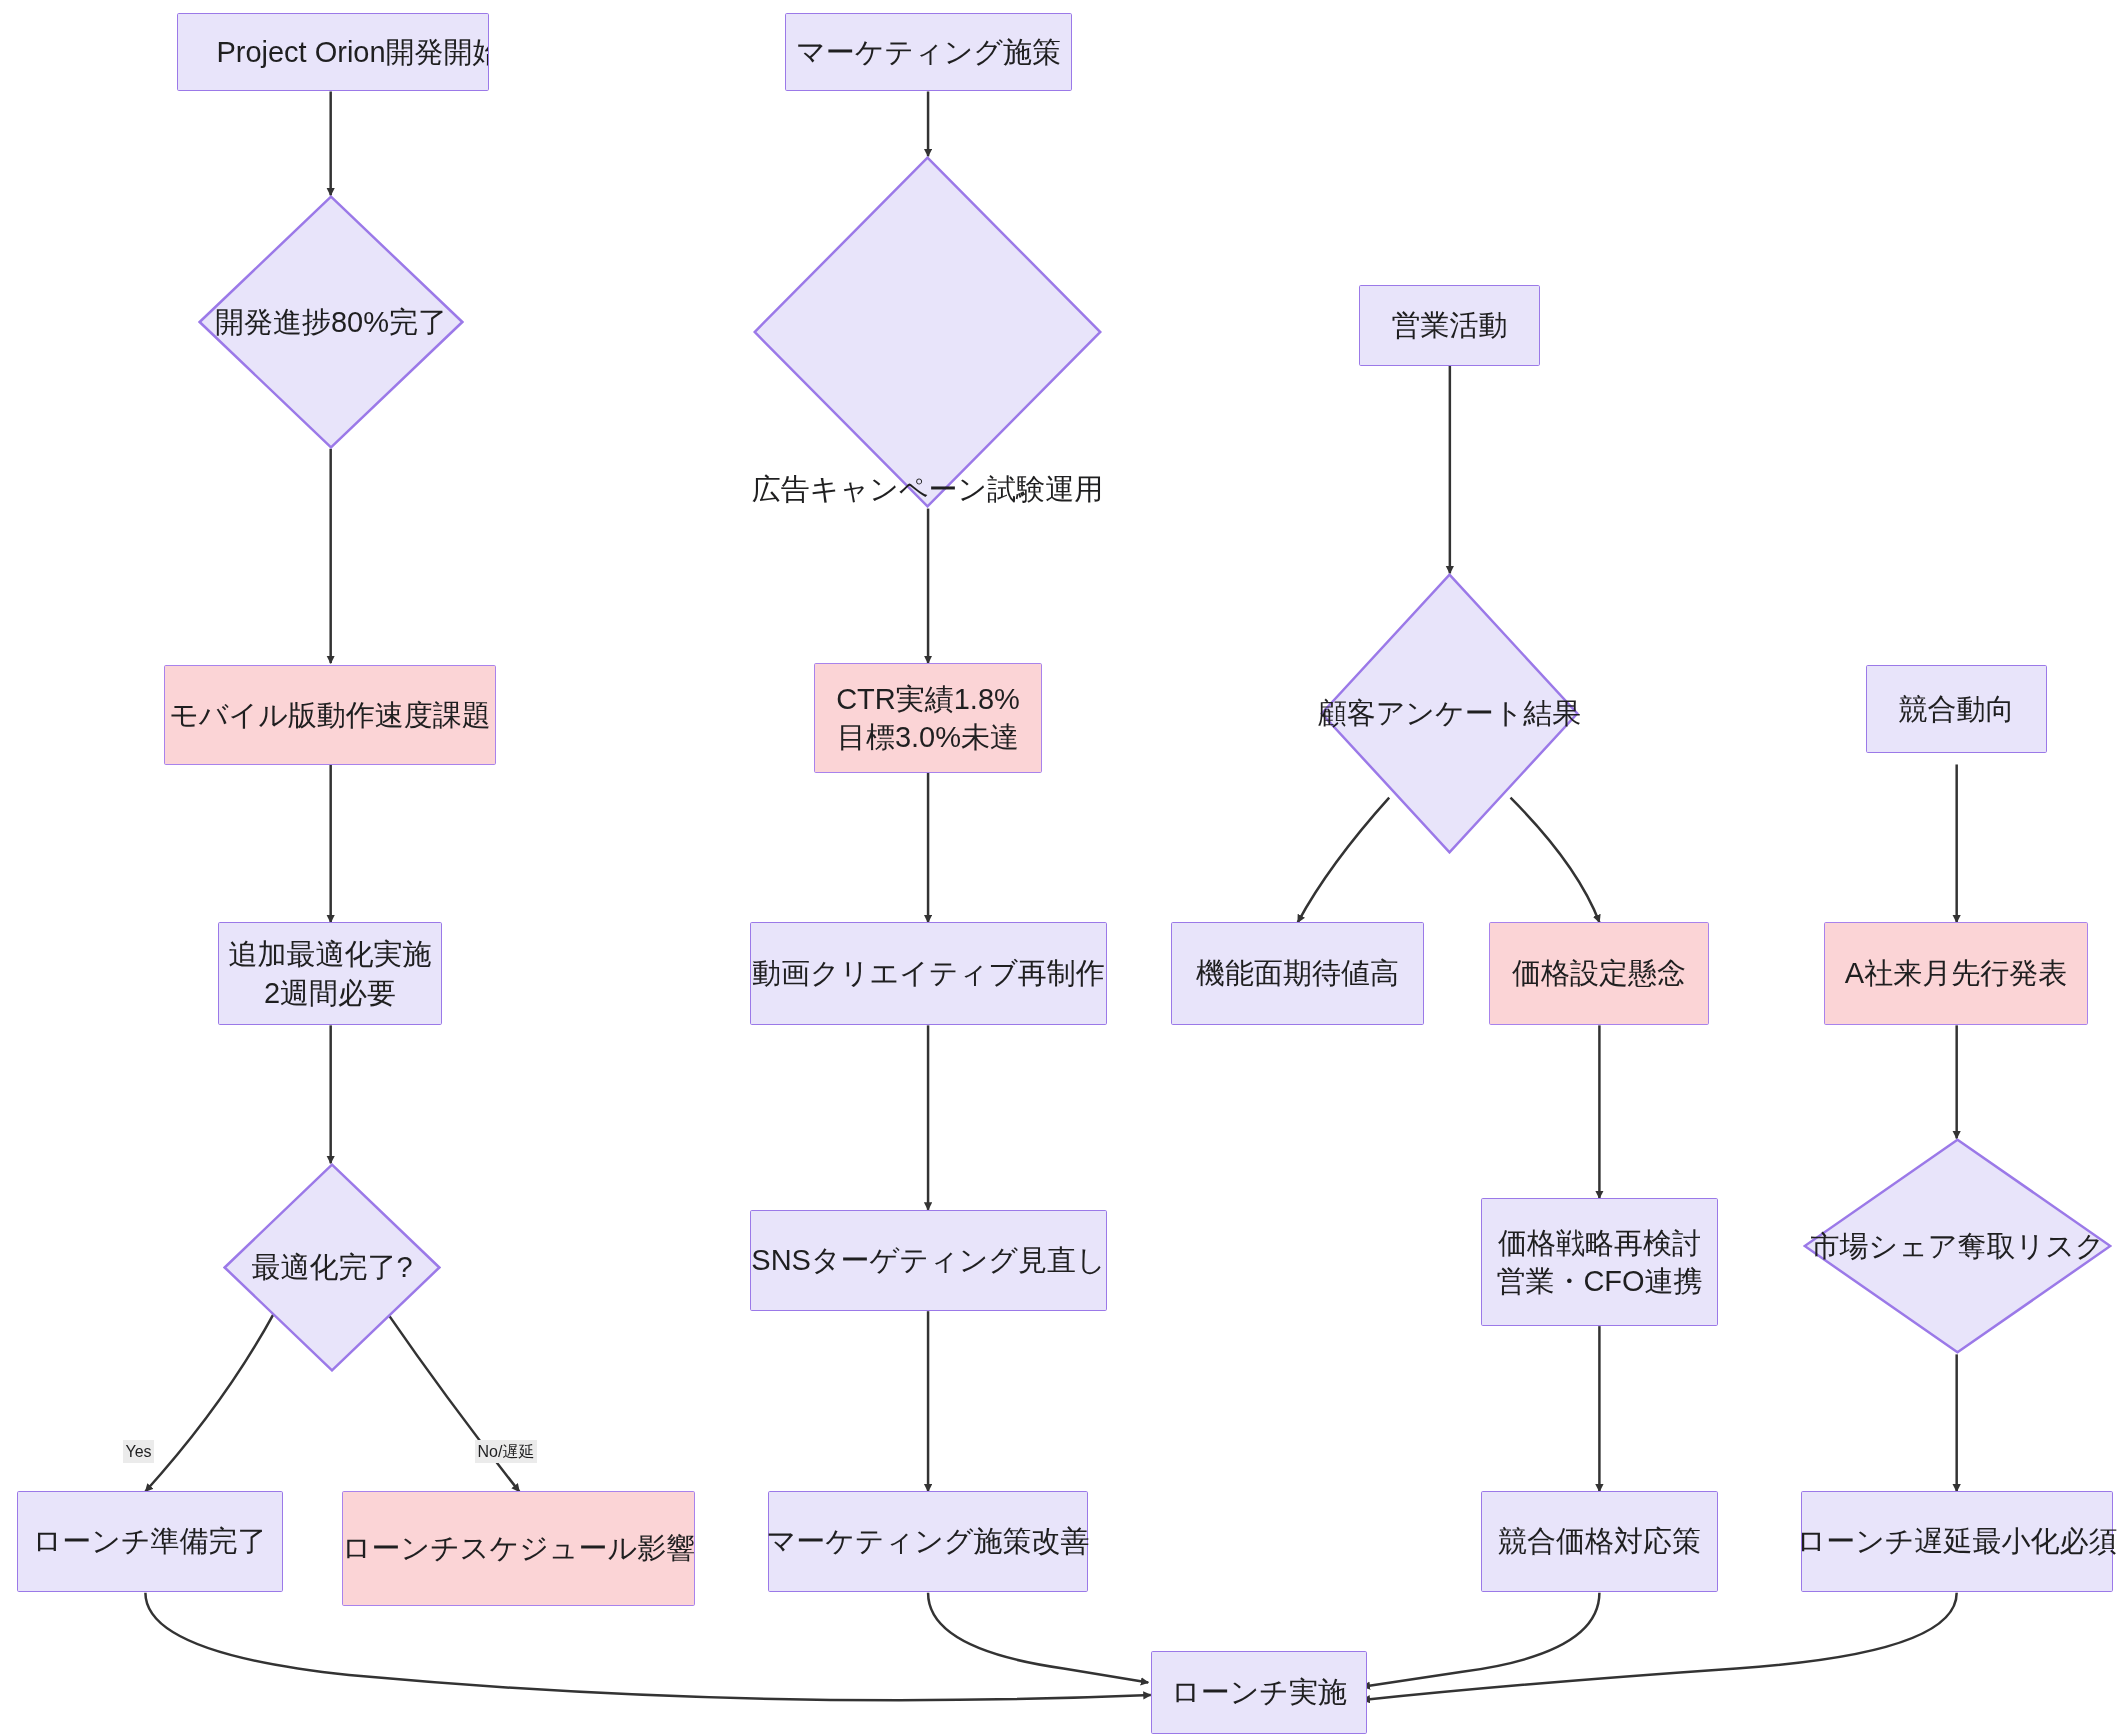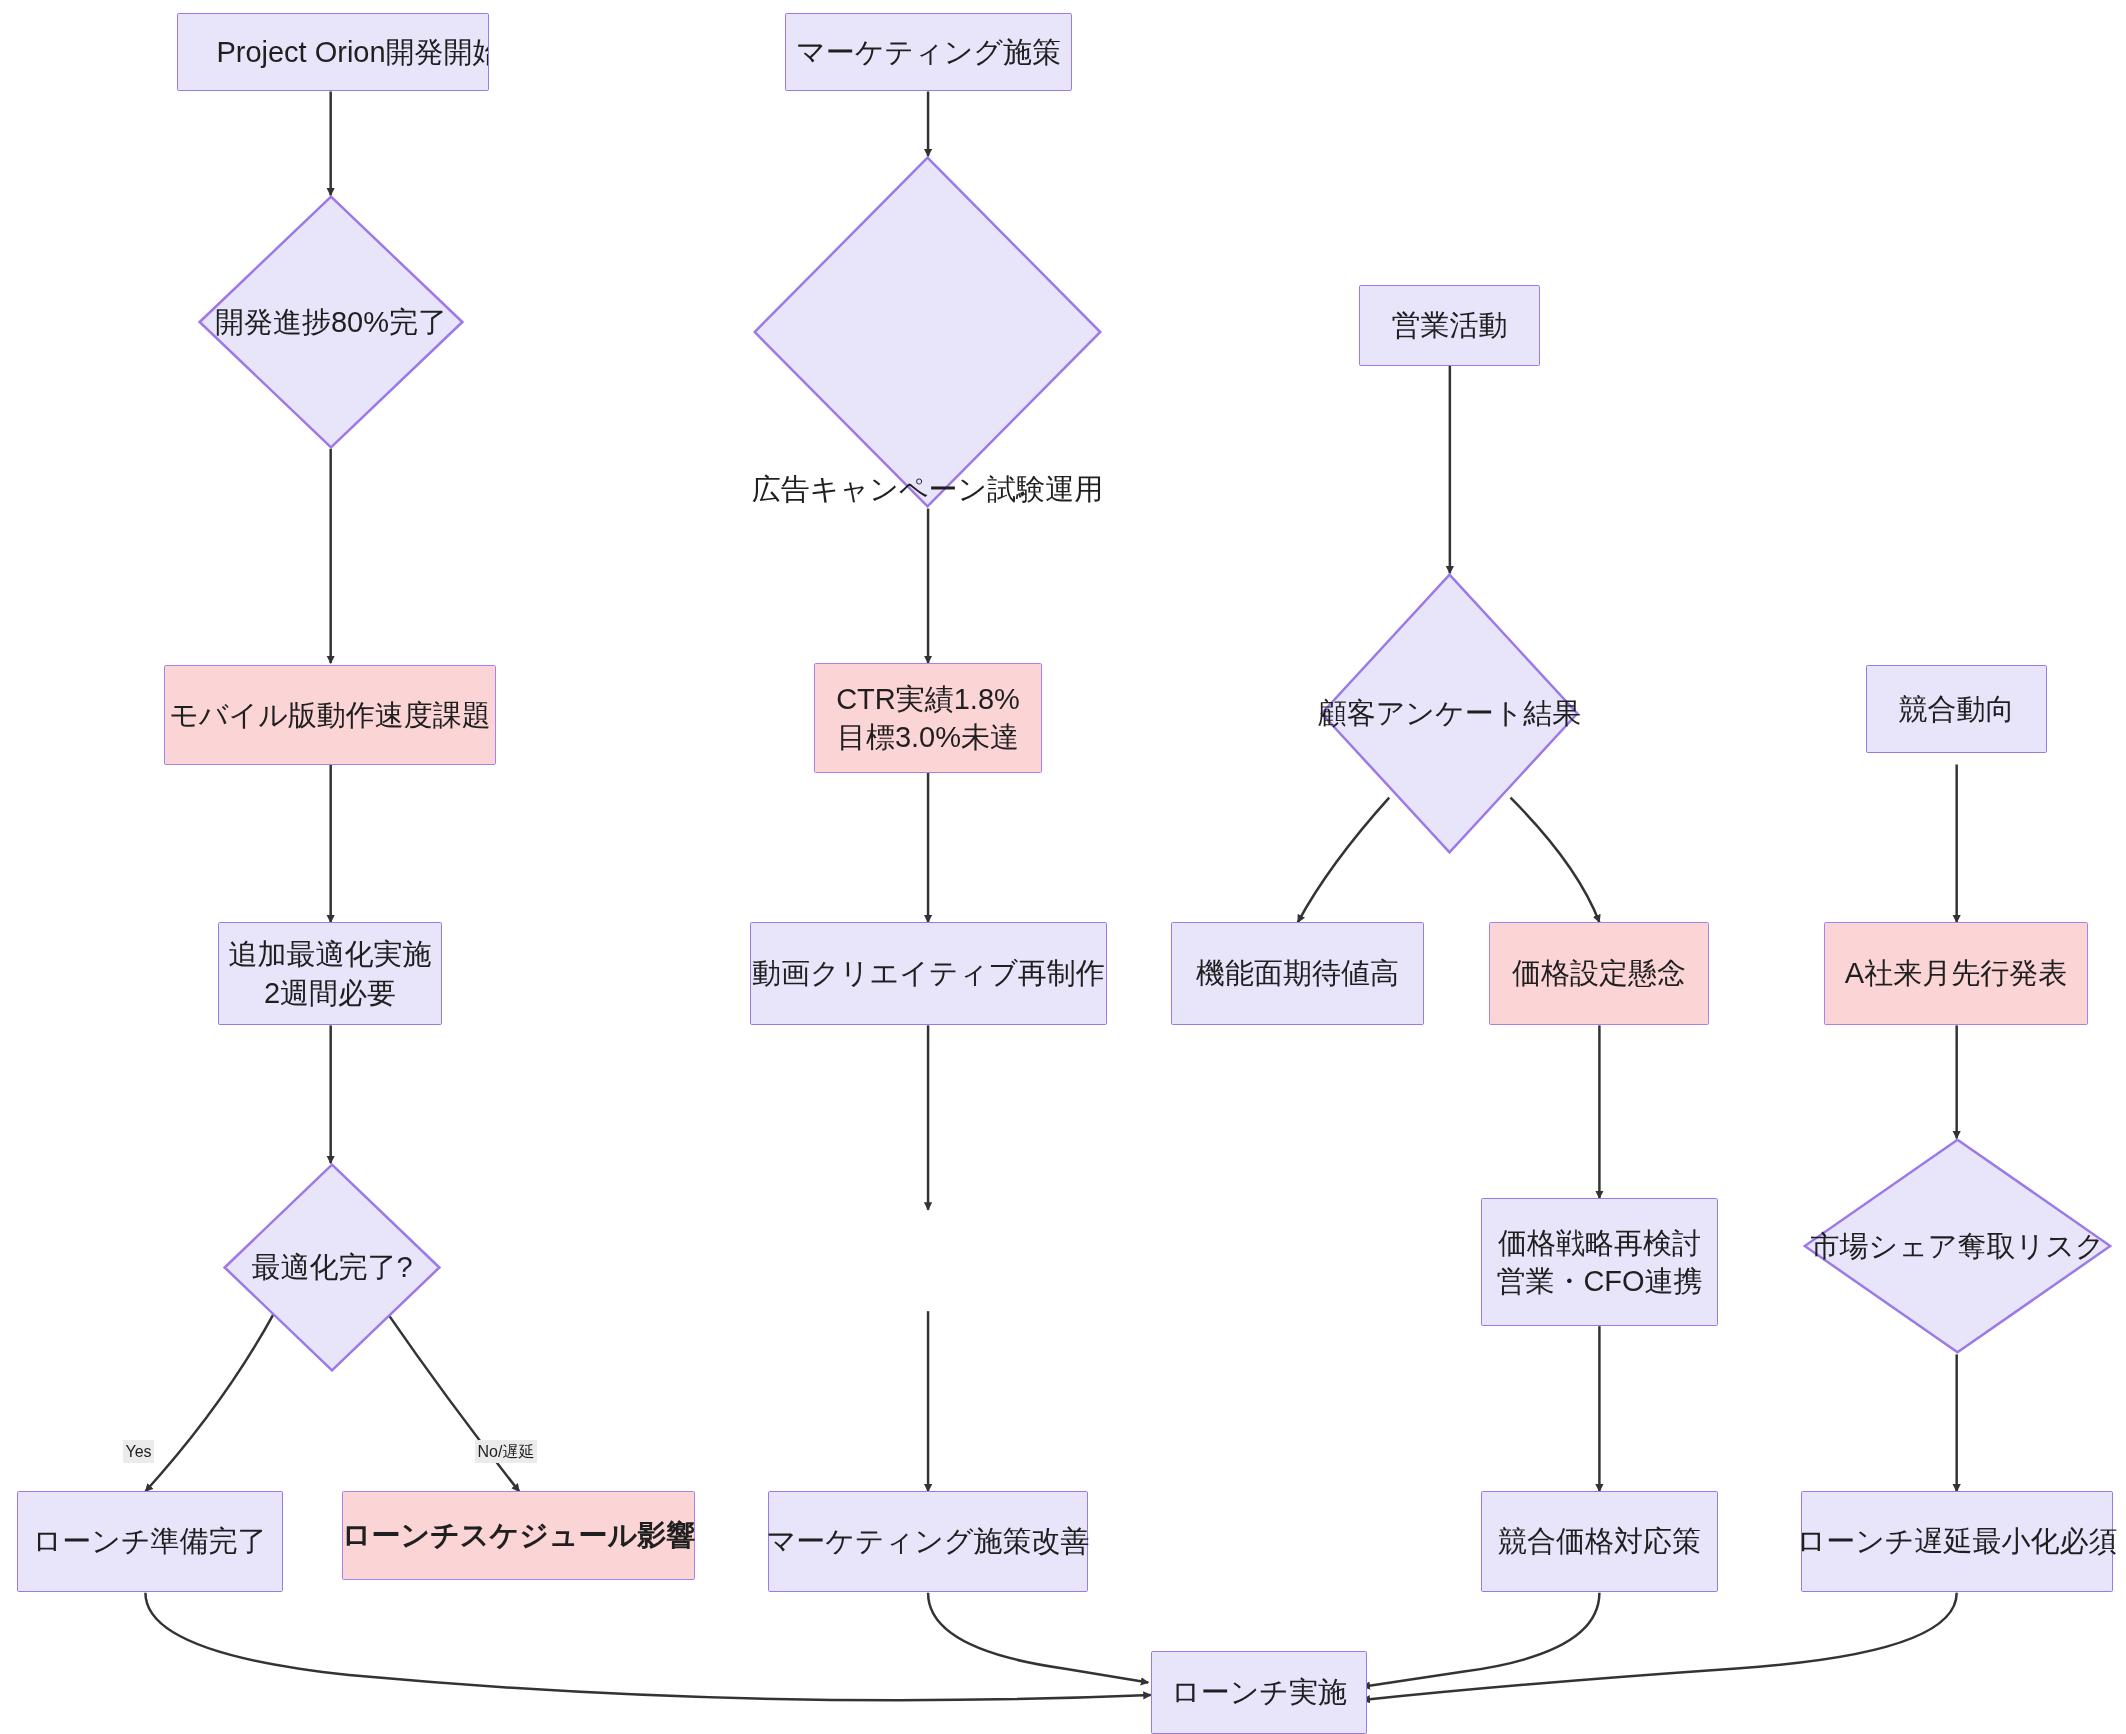--- a/index.html
+++ b/index.html
@@ -145,21 +145,21 @@
     <span class="label">ローンチ準備完了</span>
   </div>
 
   <div class="node diamond" style="left:223px; top:1163px; width:218px; height:209px;">
     <svg class="dia-shape" viewBox="0 0 262 252" preserveAspectRatio="none">
       <polygon points="131,2 260,126 131,250 2,126" fill="#e8e4fa" stroke="#9b79e8" stroke-width="3"></polygon>
     </svg>
     <span class="dia-label">最適化完了?</span>
   </div>
 
-  <div class="node rect alert" style="left:342px; top:1491px; width:353px; height:89px;font-weight:bold;">
+  <div class="node rect alert" style="left:342px; top:1491px; width:353px; height:115px;">
     <span class="label">ローンチスケジュール影響</span>
   </div>
 
   <div class="edge-label" style="left:123px; top:1440px;">
     <span>Yes</span>
   </div>
 
   <div class="edge-label" style="left:475px; top:1440px;">
     <span>No/遅延</span>
   </div>
@@ -177,20 +177,23 @@
 
   <div class="node rect alert clip-hidden" style="left:814px; top:663px; width:228px; height:110px; flex-direction:column;">
     <span class="label">CTR実績1.8%</span>
     <span class="label">目標3.0%未達</span>
   </div>
 
   <div class="node rect" style="left:750px; top:922px; width:357px; height:103px;">
     <span class="label">動画クリエイティブ再制作</span>
   </div>
 
+  <div class="node rect" style="left:750px; top:1210px; width:357px; height:101px;">
+    <span class="label">SNSターゲティング見直し</span>
+  </div>
 
   <div class="node rect" style="left:768px; top:1491px; width:320px; height:101px;">
     <span class="label">マーケティング施策改善</span>
   </div>
 
   <div class="node rect" style="left:1359px; top:285px; width:181px; height:81px;">
     <span class="label">営業活動</span>
   </div>
 
   <div class="node diamond" style="left:1320px; top:573px; width:259px; height:281px;">

